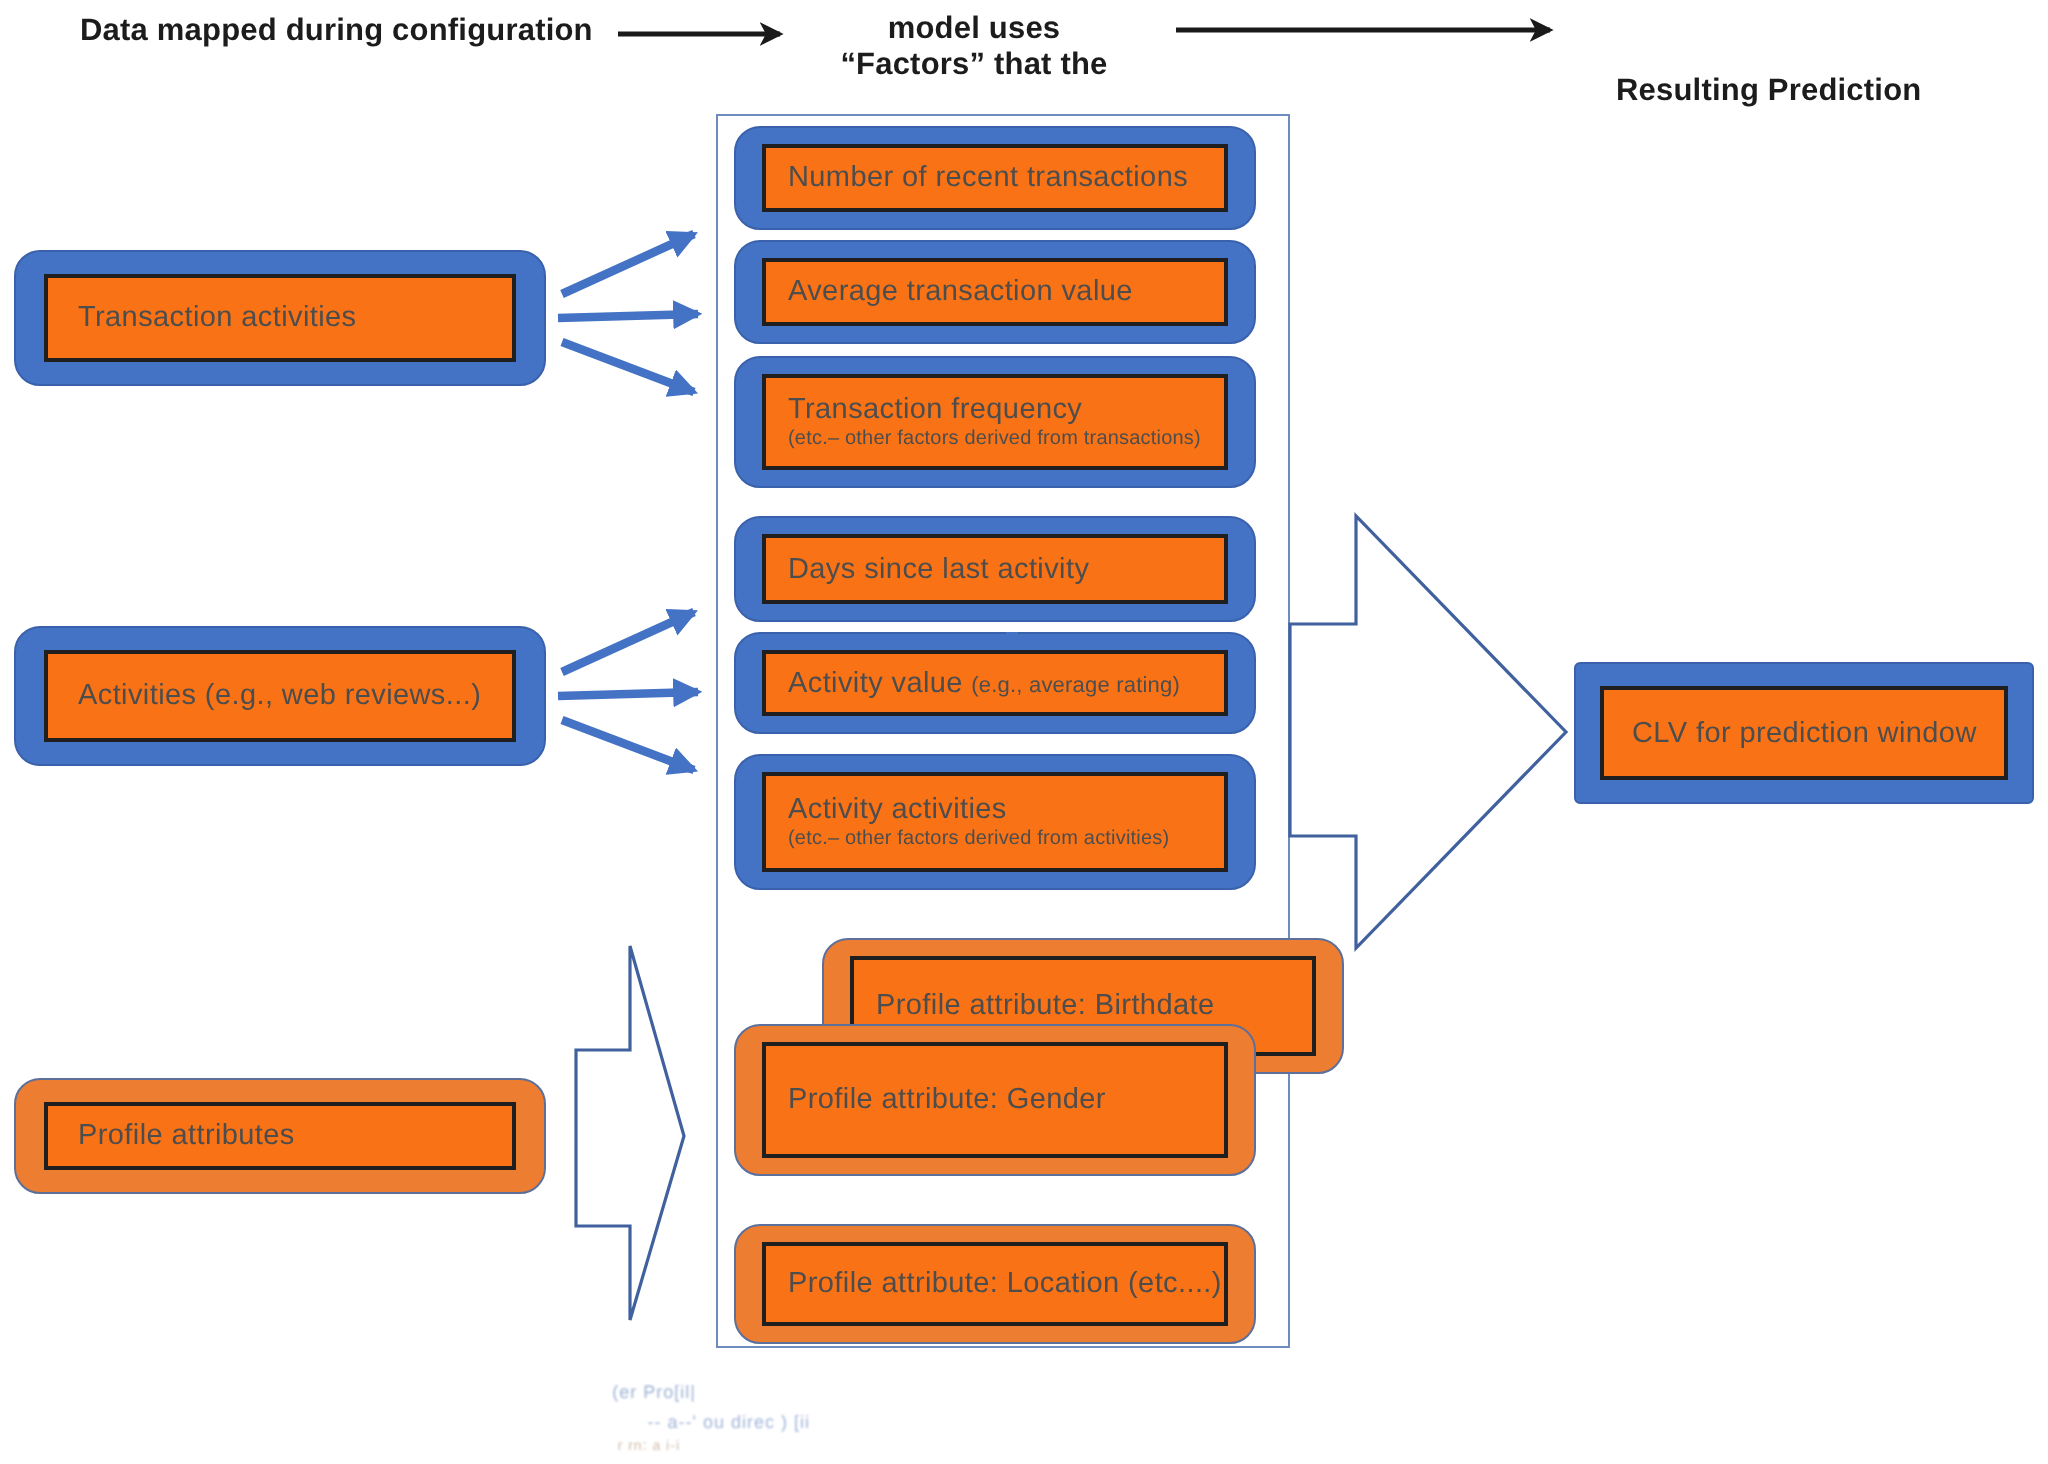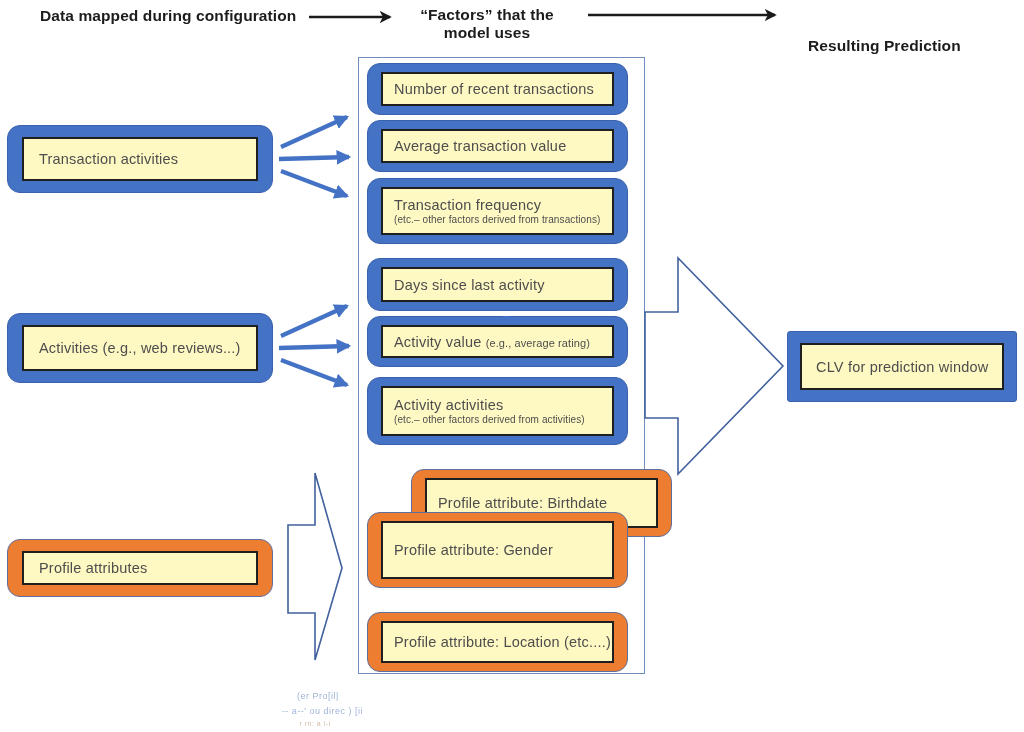--- a/index.html
+++ b/index.html
@@ -21,52 +21,52 @@
     border:1.5px solid #6f8cc0; background:#ffffff; box-sizing:border-box; z-index:1;
   }
 
   .node {
     position:absolute; box-sizing:border-box; display:flex; z-index:10;
     border-radius:13px;
   }
   .node.blue   { background:#4472c4; border:1.5px solid #3a62ac; }
   .node.orange { background:#ed7d31; border:1.5px solid #5d6f9b; }
   .node .inner {
-    flex:1; background:#fef9c3; border:2px solid #1f1f1f; box-sizing:border-box;
+    flex:1; background:#f97316; border:2px solid #1f1f1f; box-sizing:border-box;
     display:flex; flex-direction:column; justify-content:center;
     padding:2px 11px; color:#4d4d4d; overflow:hidden;
   }
   .node.src .inner { border-width:2.5px; padding-left:15px; }
   .mid { left:367px; width:261px; padding:8px 13px; }
   .src { left:7px;  width:266px; padding:11px 14px; }
   .label { font-size:14.5px; letter-spacing:0.2px; white-space:nowrap; }
   .sub   { font-size:10px;  letter-spacing:0.1px; white-space:nowrap; margin-top:1px; }
   .inline-sub { font-size:11px; letter-spacing:0.1px; }
 
   .artifact {
     position:absolute; left:503px; top:316px; width:6px; height:7px;
     background:#4472c4; z-index:11;
   }
 
   .footnote {
-    position:absolute; z-index:2; text-align:center; white-space:nowrap;
+    position:absolute; z-index:2; text-align:right; white-space:nowrap;
     filter:blur(0.6px); opacity:0.85; font-size:9px; letter-spacing:0.5px;
   }
   .fn1 { left:288px; top:691px; width:60px;  color:#8ea6cf; }
   .fn2 { left:240px; top:706px; width:165px; color:#92a9d4; }
   .fn3 { left:290px; top:720px; width:50px;  color:#c9b09a; font-size:7px; }
 </style>
 </head>
 <body>
 
 <div class="hdr" style="left:40px; top:7px;">Data mapped during configuration</div>
 
 <div class="hdr center" style="left:403px; top:6px; width:168px;">
+  <div>model uses</div>
   <div>“Factors” that the</div>
-  <div>model uses</div>
 </div>
 
 <div class="hdr" style="left:808px; top:3px;margin-top:34px;">Resulting Prediction</div>
 
 <div class="container-box"></div>
 
 <svg class="overlay" width="1024" height="732" viewBox="0 0 1024 732">
   <defs>
     <marker id="mBlack" viewBox="0 0 10 10" refX="8.5" refY="5" markerWidth="5" markerHeight="5" orient="auto-start-reverse" markerUnits="strokeWidth">
       <path d="M0,0 L10,5 L0,10 L2.6,5 Z" fill="#1a1a1a"></path>

